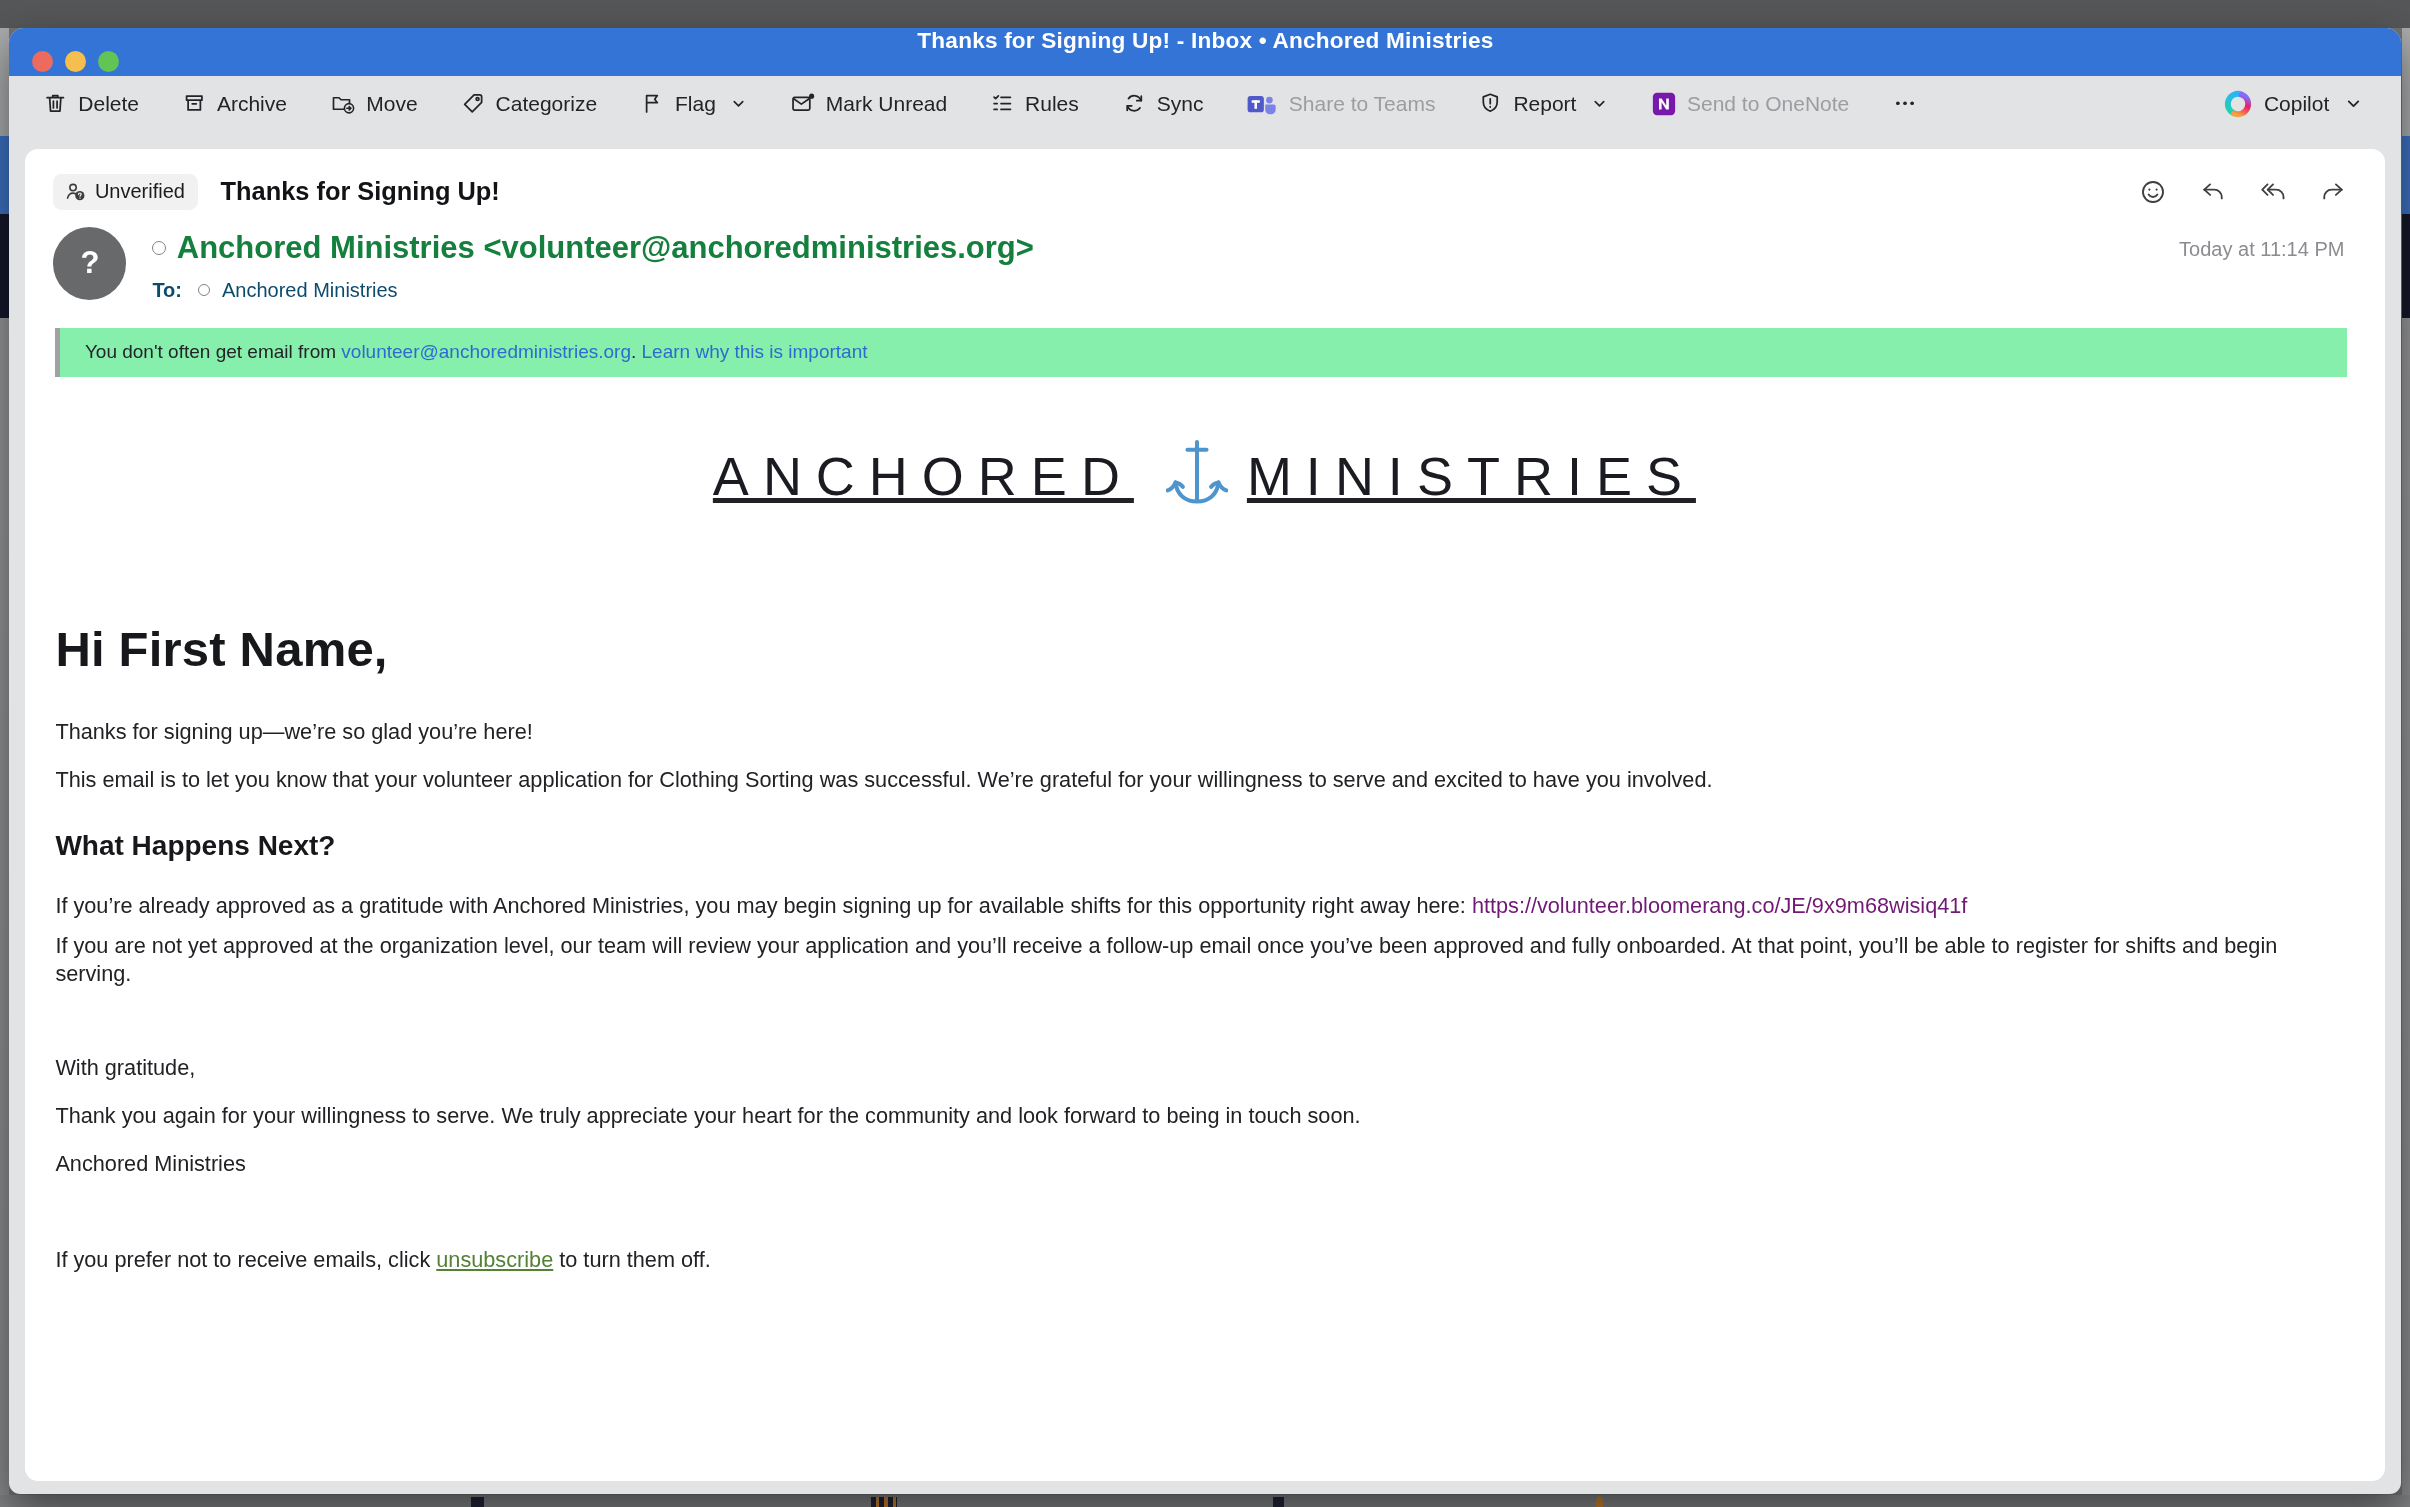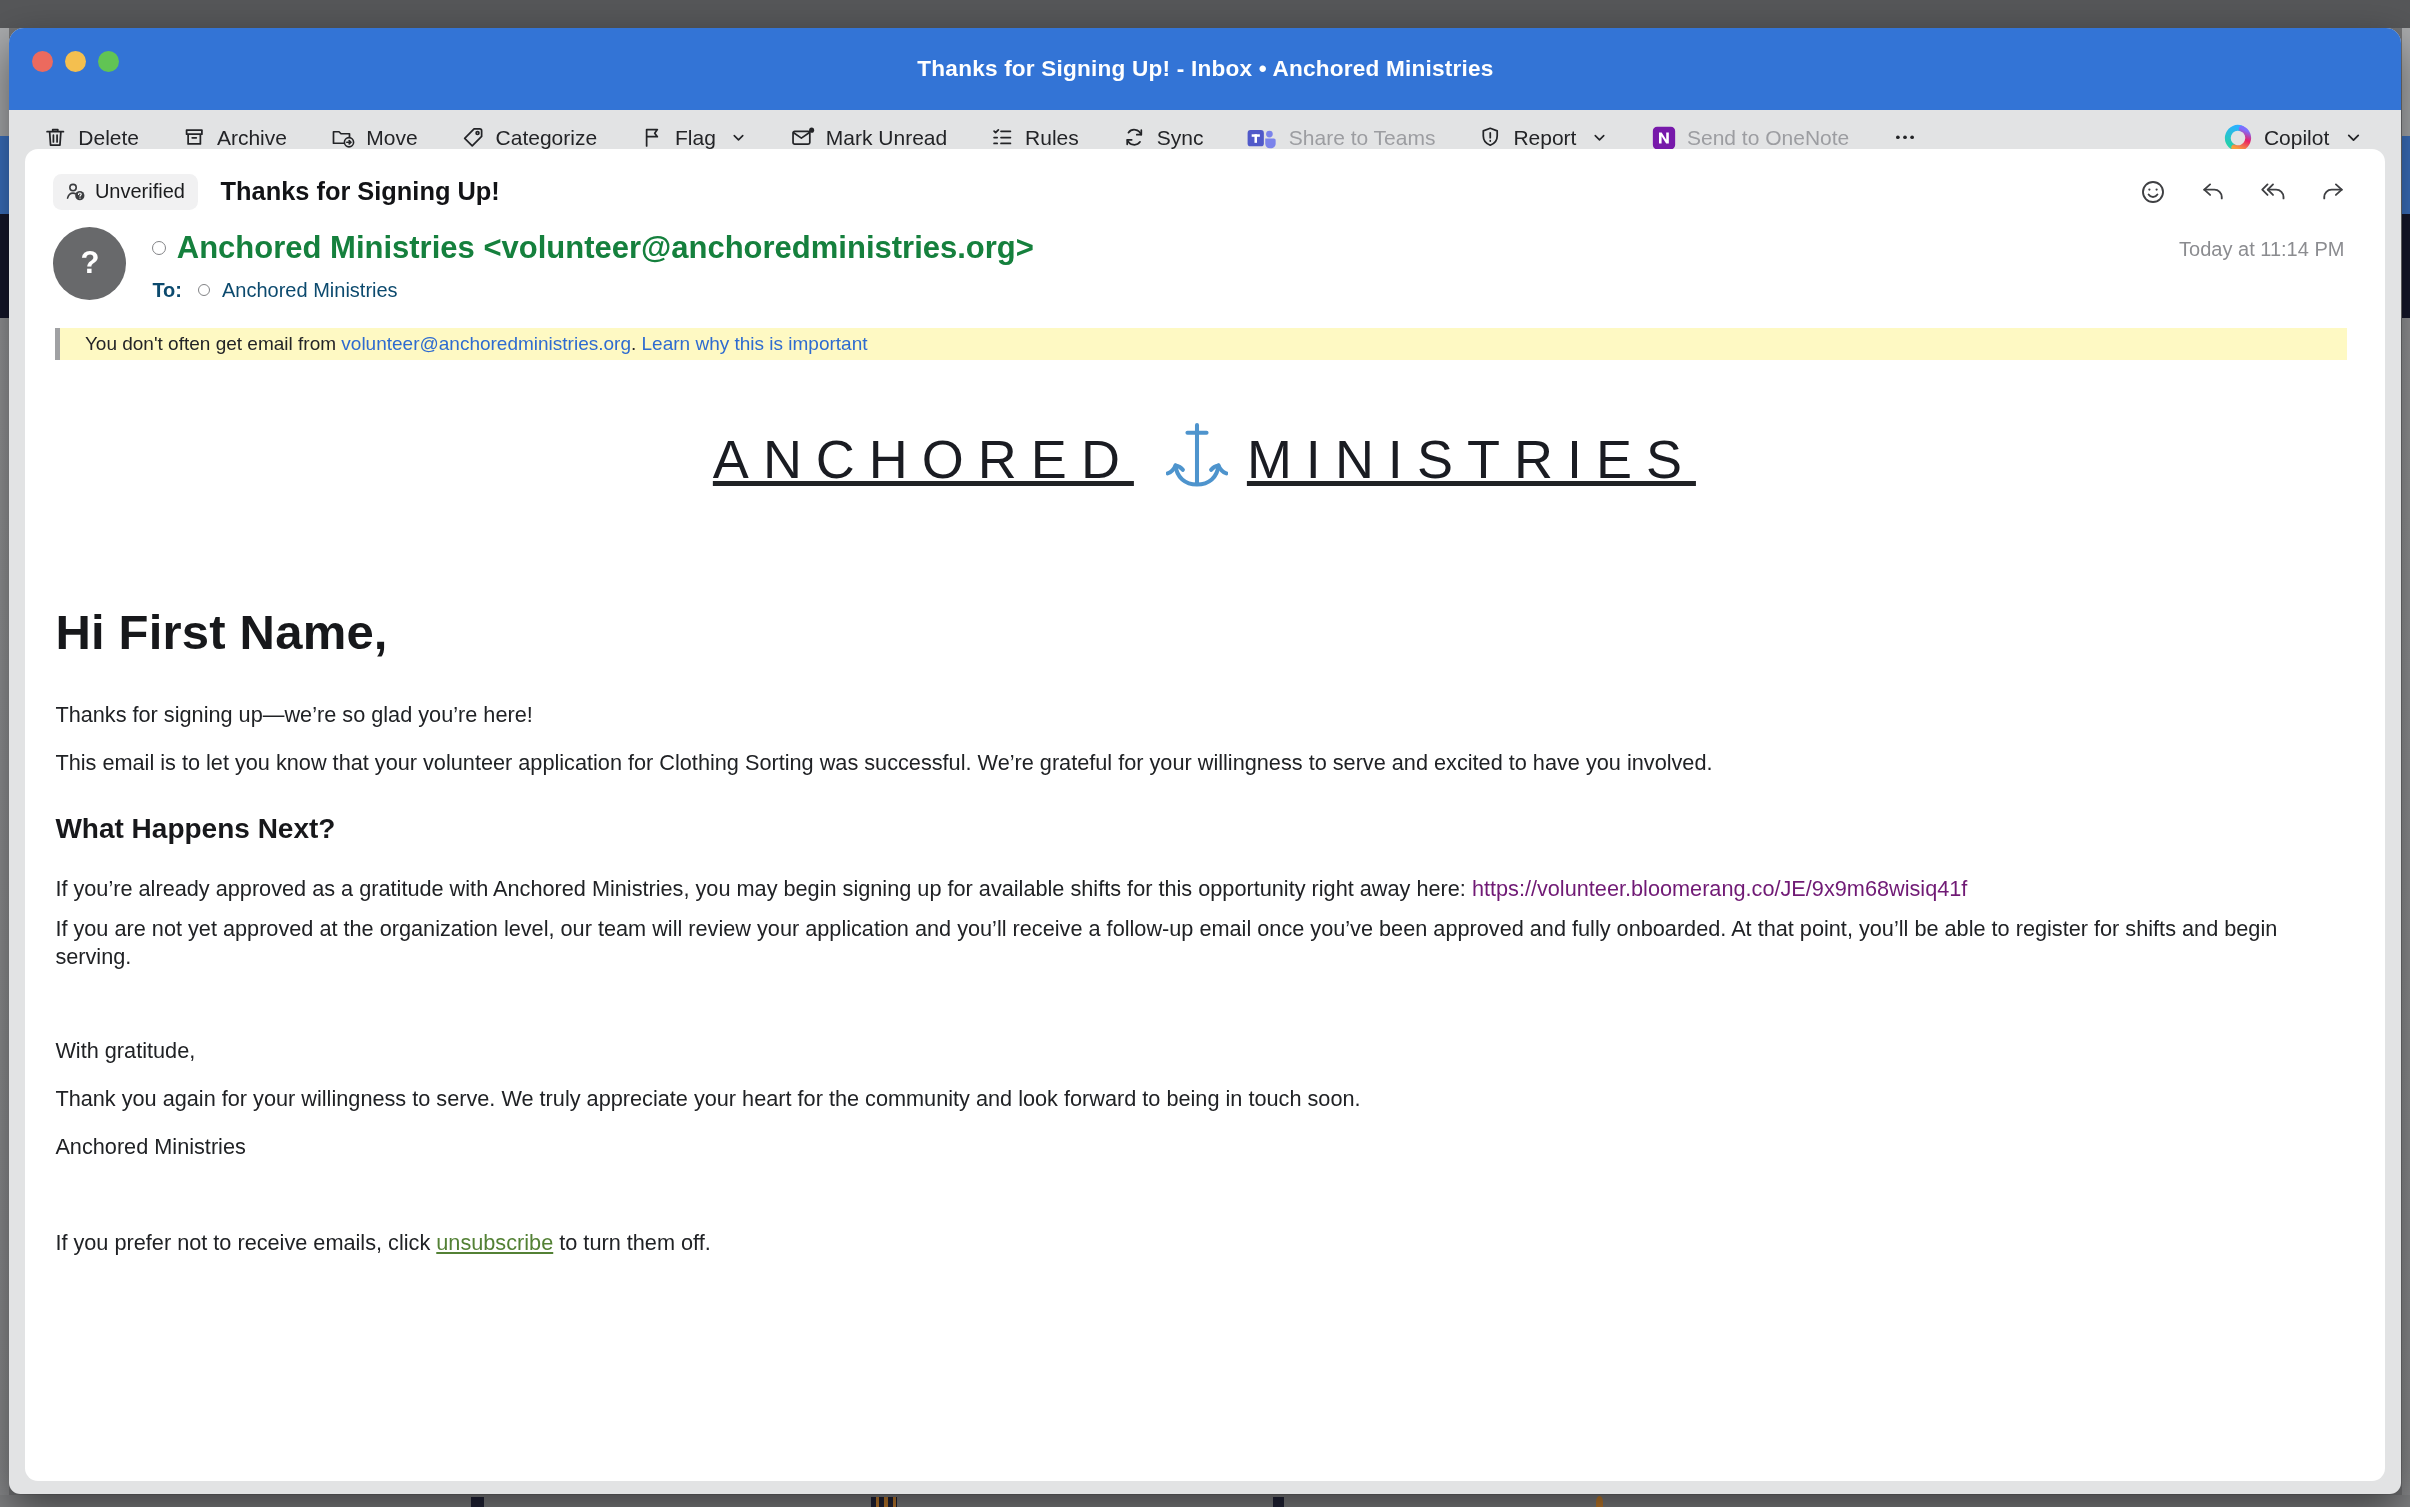--- a/index.html
+++ b/index.html
@@ -22,22 +22,22 @@
   .frag1 { left:471px;  width:13px; height:11.3px; background:#23253a; }
   .frag2 { left:871px;  width:26px; height:11.3px; background:repeating-linear-gradient(90deg,#23253a 0 4.7px,#c9802e 4.7px 8.5px); }
   .frag3 { left:1273px; width:11.3px; height:11.3px; background:#23253a; }
   .frag4 { left:1596px; width:6.6px;  height:12.2px; background:#c9802e; border-radius:50% 50% 0 0; }
 
   
   .window { position:absolute; left:9.4px; top:28px; width:2392px; height:1466px;
     background:#e2e3e4; border-radius:15px 15px 11.3px 11.3px;
     box-shadow:0 17px 43px rgba(0,0,0,.5); }
 
-  .titlebar { height:82px; background:#3374d6; border-radius:15px 15px 0 0;
-    position:relative; display:flex; align-items:center; justify-content:center; }
+  .titlebar { height:48px; background:#3374d6; border-radius:15px 15px 0 0;
+    position:relative; display:flex; align-items:flex-start; justify-content:center; }
   .traffic { position:absolute; left:22.6px; top:22.6px; display:flex; gap:12.2px; }
   .tdot { width:21px; height:21px; border-radius:50%; }
   .tdot.red { background:#ec6a5e; } .tdot.yellow { background:#f4bf4f; } .tdot.green { background:#61c454; }
   .wtitle { color:#fff; font-size:22.6px; font-weight:700; letter-spacing:0.2px; }
 
   
   .toolbar { height:55px; display:flex; align-items:center; padding:0 38px 0 34px;
     font-size:21px; color:#232427; }
   .titem { display:flex; align-items:center; gap:10.4px; margin-right:43px; cursor:default; white-space:nowrap; }
   .titem svg { display:block; }
@@ -65,22 +65,22 @@
   .sender-col { margin-left:26px; padding-top:3.8px; }
   .sender-line { display:flex; align-items:center; gap:10.4px; }
   .presence { display:inline-block; border:1.9px solid #828386; border-radius:50%; flex:none; }
   .presence.big { width:14px; height:14px; }
   .presence.small { width:12.2px; height:12.2px; }
   .sender-name { font-size:31px; font-weight:700; color:#15803d; }
   .to-line { margin-top:12.2px; display:flex; align-items:center; gap:12px; font-size:20px; color:#0c4a6e; }
   .to-label { font-weight:700; margin-right:3.8px; }
   .timestamp { position:absolute; right:41px; top:89px; color:#8b8c90; font-size:20px; }
 
-  .notice { margin:26px 38px 0 30px; background:#fef9c3; border-left:5.6px solid #a0a1a3;
-    height:32px; display:flex; align-items:center; padding-left:24.5px; font-size:19px; color:#232427; white-space:pre-wrap; }
+  .notice { margin:26px 38px 0 30px; background:#86efac; border-left:5.6px solid #a0a1a3;
+    height:49px; display:flex; align-items:center; padding-left:24.5px; font-size:19px; color:#232427; white-space:pre-wrap; }
   .notice a { color:#2e6bd0; }
 
   
   .email-body { padding:0 32px 0 30px; color:#202225; }
   .logo-row { margin-top:60px; display:flex; align-items:center; justify-content:center;text-decoration:underline; }
   .logo-text { font-size:54px; font-weight:300; letter-spacing:14px; color:#1a1c22; white-space:nowrap; }
   .logo-anchor { margin:0 19px 0 32px; display:flex; }
 
   .greeting { margin-top:105px; font-size:49px; font-weight:800; color:#17181b; letter-spacing:0.2px; }
   .bp { font-size:21.7px; line-height:28px; }

